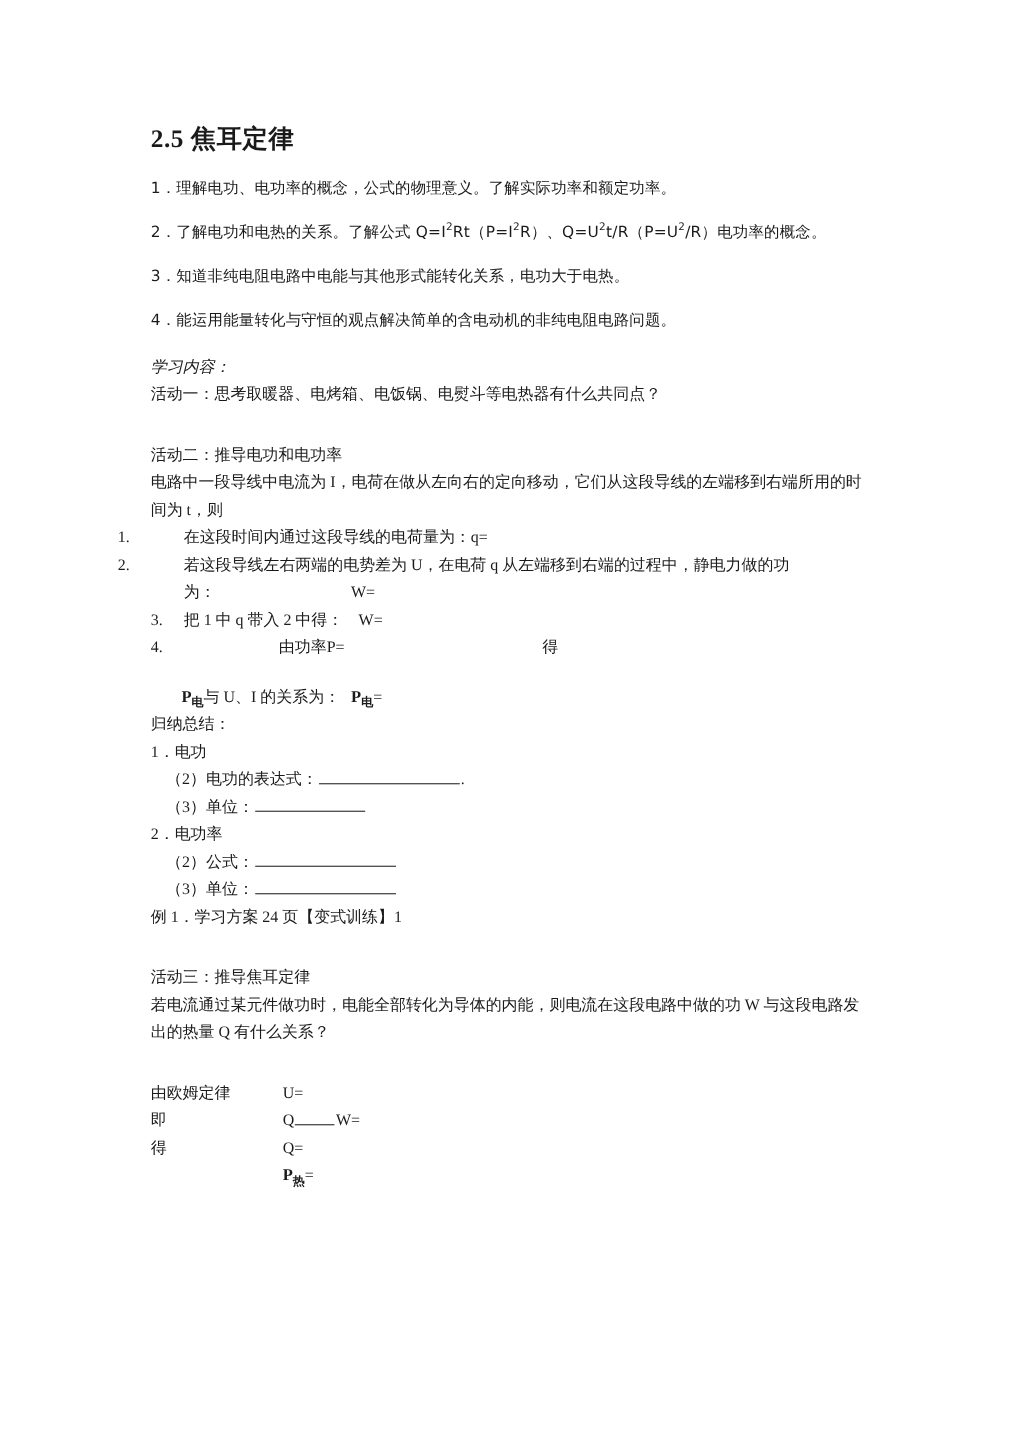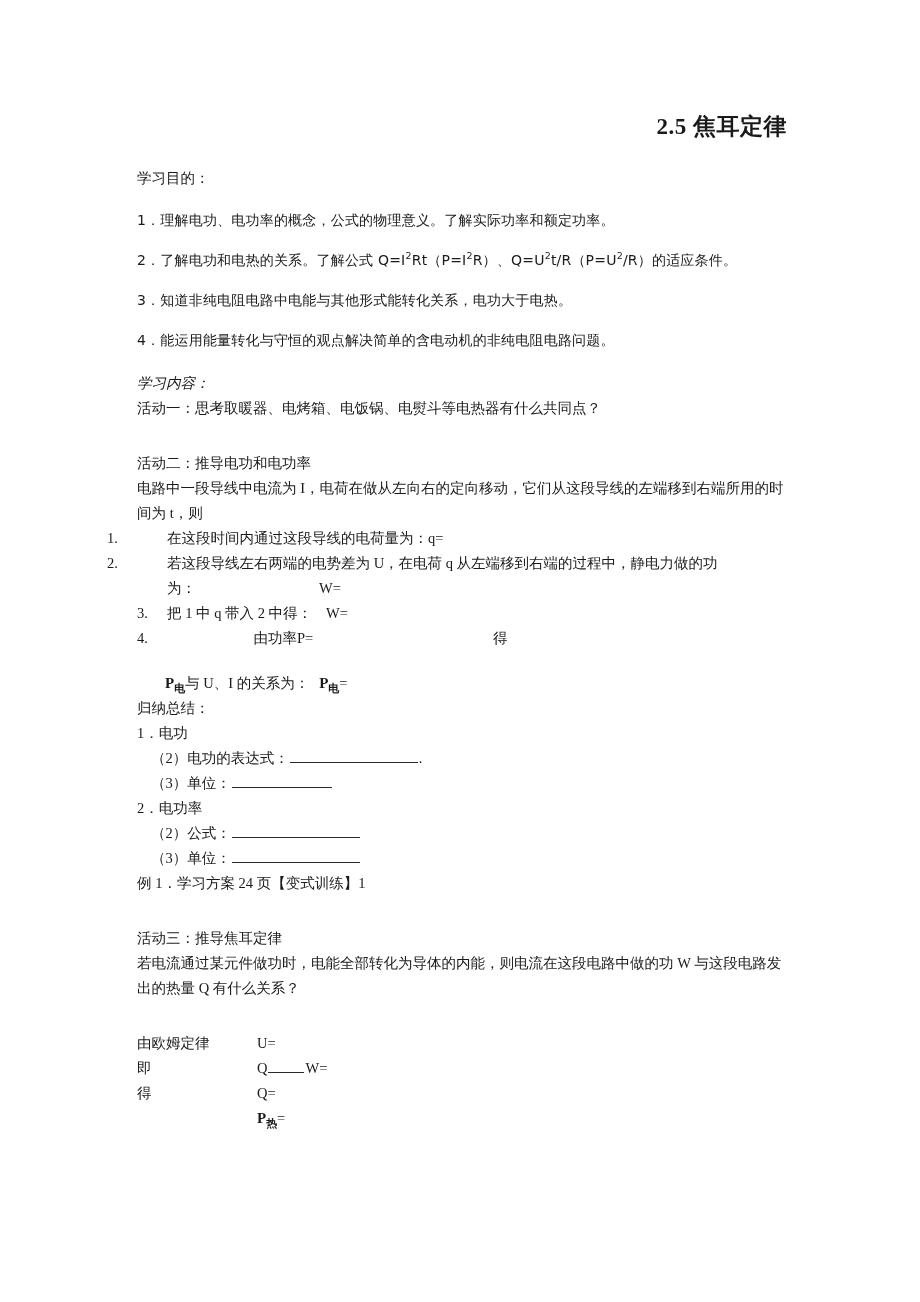--- a/index.html
+++ b/index.html
@@ -26,21 +26,21 @@
   }
   .content {
     position: absolute;
     left: 137px;
     top: 0;
     width: 650px;
   }
 
   
   .doc-title {
-    text-align: right;
+    text-align: left;
     font-weight: bold;
     font-size: 23px;
     line-height: 30px;
     margin: 0;
     padding-top: 112px;
     letter-spacing: 0.5px;
     font-family: "Liberation Serif", "DejaVu Serif", serif;
   }
 
   
@@ -134,25 +134,24 @@
   }
 </style>
 </head>
 <body>
 
 <div class="page">
   <div class="content">
 
     <h1 class="doc-title">2.5 焦耳定律</h1>
 
-    <div class="p serif aim-label">学习目的：</div>
 
     <div class="p hei objective">1．理解电功、电功率的概念，公式的物理意义。了解实际功率和额定功率。</div>
 
-    <div class="p hei objective"><span>2．了解电功和电热的关系。了解公式 Q=I</span><sup>2</sup><span>Rt（P=I</span><sup>2</sup><span>R）、Q=U</span><sup>2</sup><span>t/R（P=U</span><sup>2</sup><span>/R）的适应条件。</span></div>
+    <div class="p hei objective"><span>2．了解电功和电热的关系。了解公式 Q=I</span><sup>2</sup><span>Rt（P=I</span><sup>2</sup><span>R）、Q=U</span><sup>2</sup><span>t/R（P=U</span><sup>2</sup><span>/R）电功率的概念。</span></div>
 
     <div class="p hei objective">3．知道非纯电阻电路中电能与其他形式能转化关系，电功大于电热。</div>
 
     <div class="p hei objective">4．能运用能量转化与守恒的观点解决简单的含电动机的非纯电阻电路问题。</div>
 
     <div class="p serif section-label">学习内容：</div>
     <div class="p serif">活动一：思考取暖器、电烤箱、电饭锅、电熨斗等电热器有什么共同点？</div>
 
     <div class="gap-l"></div>
 

